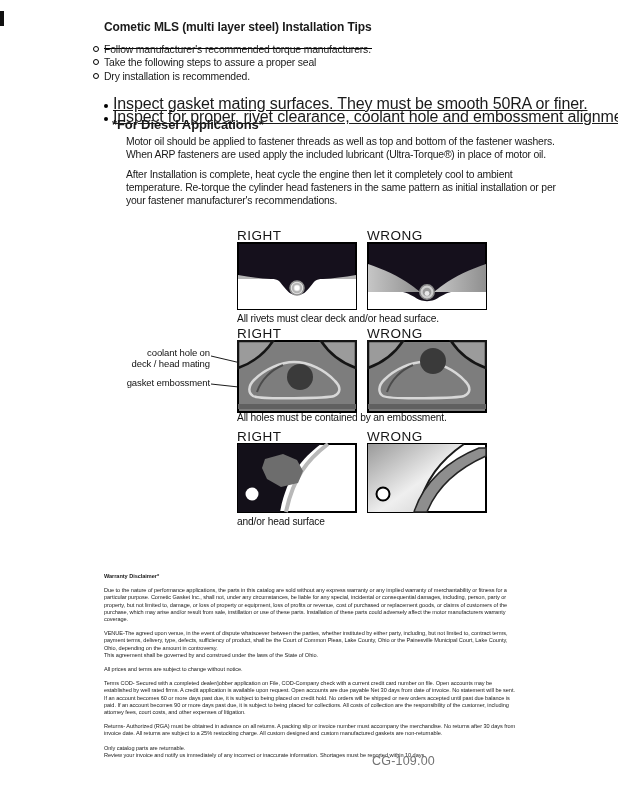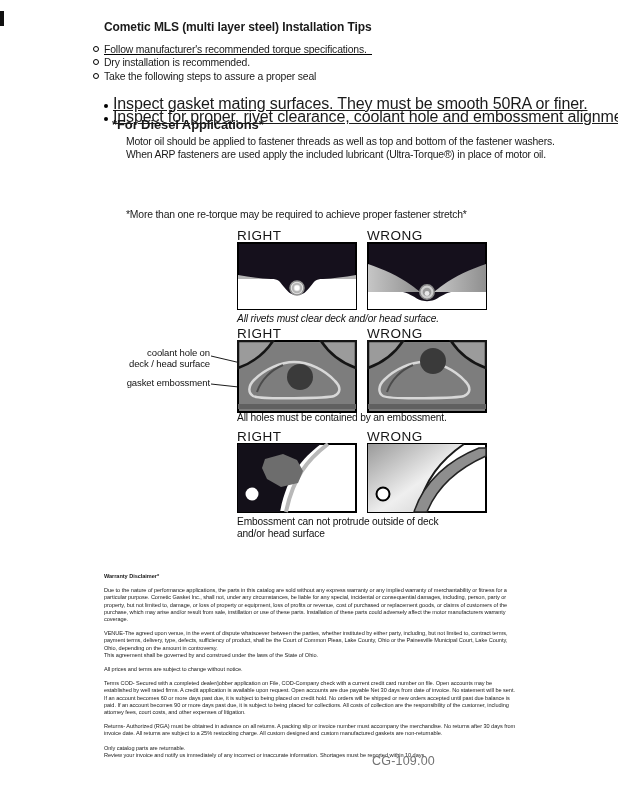--- a/index.html
+++ b/index.html
@@ -4,21 +4,21 @@
 <style>
   html,body{margin:0;padding:0;background:#e8e8e8;}
   .page{
     position:relative;width:618px;height:800px;background:#ffffff;
     font-family:"Liberation Sans", sans-serif;color:#1a1a1a;overflow:hidden;
     margin:0 auto;
   }
   .corner-mark{position:absolute;left:0;top:11px;width:4px;height:15px;background:#111;}
   .doc-title{
     position:absolute;left:104px;top:20px;font-size:12px;font-weight:bold;
-    letter-spacing:-0.1px;border-bottom:1.5px solid #000;padding-bottom:20px;white-space:nowrap;
+    letter-spacing:-0.1px;border-bottom:1.5px solid #000;padding-bottom:14px;white-space:nowrap;
   }
   .bullets{position:absolute;left:93px;top:43px;font-size:10.4px;letter-spacing:-0.15px;line-height:13.4px;}
   .b-row{display:flex;align-items:baseline;white-space:nowrap;}
   .b-open{width:4px;height:4px;border:1px solid #000;border-radius:50%;display:inline-block;margin-right:5px;position:relative;top:-1px;flex:0 0 auto;}
   .sub-bullets{position:absolute;left:104px;top:97px;font-size:16px;letter-spacing:-0.15px;line-height:13.4px;text-decoration:underline;}
   .b-fill{width:4px;height:4px;background:#000;border-radius:50%;display:inline-block;margin-right:5px;position:relative;top:-1px;flex:0 0 auto;}
   .diesel-head{position:absolute;left:112px;top:117px;font-size:13px;font-weight:bold;letter-spacing:-0.1px;}
   .para{position:absolute;left:126px;width:438px;font-size:10.4px;letter-spacing:-0.2px;line-height:13.2px;}
   .p1{top:135px;} .p2{top:168px;} .p3{top:208px;}
 
@@ -39,46 +39,46 @@
 
 <div class="page">
 
   <div class="corner-mark"></div>
 
   <div class="doc-title">Cometic MLS (multi layer steel) Installation Tips</div>
 
   <div class="bullets">
     <div class="b-row">
         <span class="b-open"></span>
-        <span>Follow manufacturer's recommended torque specifications.</span>
+        <span>Follow manufacturer's recommended torque manufacturers.</span>
+      </div>
+    <div class="b-row">
+        <span class="b-open"></span>
+        <span>Take the following steps to assure a proper seal</span>
       </div>
     <div class="b-row">
         <span class="b-open"></span>
         <span>Dry installation is recommended.</span>
-      </div>
-    <div class="b-row">
-        <span class="b-open"></span>
-        <span>Take the following steps to assure a proper seal</span>
       </div>
   </div>
 
   <div class="sub-bullets">
     <div class="b-row">
         <span class="b-fill"></span>
         <span>Inspect gasket mating surfaces.  They must be smooth 50RA or finer.</span>
       </div>
     <div class="b-row">
         <span class="b-fill"></span>
         <span>Inspect for proper, rivet clearance, coolant hole and embossment alignments as shown below.</span>
       </div>
   </div>
 
   <div class="diesel-head">*For Diesel Applications*</div>
   <div class="para p1">Motor oil should be applied to fastener threads as well as top and bottom of the fastener washers. When ARP fasteners are used apply the included lubricant (Ultra-Torque®) in place of motor oil.</div>
-  <div class="para p3">*More than one re-torque may be required to achieve proper fastener stretch*</div>
+  <div class="para p2">After Installation is complete, heat cycle the engine then let it completely cool to ambient temperature. Re-torque the cylinder head fasteners in the same pattern as initial installation or per your fastener manufacturer's recommendations.</div>
 
   <div class="dg-label" style="left:237px;top:228px;">RIGHT</div>
   <div class="dg-label" style="left:367px;top:228px;">WRONG</div>
 
   <svg class="dg-box" style="left:237px;top:242px;" width="120" height="68" viewBox="0 0 120 68">
     <rect x="1" y="1" width="118" height="66" fill="#15101c" stroke="#000" stroke-width="2"></rect>
     <path d="M1,37 L34,37 C42,37 42,39 47,45 C51,50 54,53 60,53 C66,53 69,50 73,45 C78,39 78,37 86,37 L119,37 L119,67 L1,67 Z" fill="#ffffff"></path>
     <path d="M1,33 C13,35 24,36.5 34,37 L1,37 Z" fill="#b5b5b5"></path>
     <path d="M119,33 C107,35 96,36.5 86,37 L119,37 Z" fill="#b5b5b5"></path>
     <circle cx="60" cy="46" r="7" fill="#e2e2e2" stroke="#909090" stroke-width="1.5"></circle>
@@ -96,28 +96,28 @@
     <rect x="1" y="1" width="118" height="66" fill="#15101c" stroke="#000" stroke-width="2"></rect>
     <rect x="1" y="50" width="118" height="17" fill="#ffffff"></rect>
     <path d="M1,22 C16,27 32,34 44,43 C48,46 51,48 53,50 L1,50 Z" fill="url(#gw)"></path>
     <path d="M119,22 C104,27 88,34 76,43 C72,46 69,48 67,50 L119,50 Z" fill="url(#gw)"></path>
     <path d="M36,50 C44,52 48,56 53,58 C57,59.5 63,59.5 67,58 C72,56 76,52 84,50 Z" fill="#15101c"></path>
     <circle cx="60" cy="50" r="7.2" fill="#cfcfcf" stroke="#8a8a8a" stroke-width="1.5"></circle>
     <circle cx="60" cy="50" r="4.3" fill="#9a9a9a"></circle>
     <circle cx="60" cy="51.5" r="2.4" fill="#e9e9e9"></circle>
   </svg>
 
-  <div class="dg-caption" style="top:313px;font-style:italic;">All rivets must clear deck and/or head surface.</div>
+  <div class="dg-caption" style="top:313px;">All rivets must clear deck and/or head surface.</div>
 
   <div class="dg-label" style="left:237px;top:326px;">RIGHT</div>
   <div class="dg-label" style="left:367px;top:326px;">WRONG</div>
 
   <div class="side-label" style="left:110px;top:348px;width:100px;">
     <div>coolant hole on</div>
-    <div>deck / head surface</div>
+    <div>deck / head mating</div>
   </div>
   <div class="side-label" style="left:95px;top:378px;width:115px;">gasket embossment</div>
 
   <svg class="leader" width="100" height="44" viewBox="0 0 100 44">
     <line x1="5" y1="6" x2="90" y2="26" stroke="#000" stroke-width="0.9"></line>
     <line x1="5" y1="34" x2="51" y2="39" stroke="#000" stroke-width="0.9"></line>
   </svg>
 
   <svg class="dg-box" style="left:237px;top:340px;" width="120" height="73" viewBox="0 0 120 73">
     <rect x="1" y="1" width="118" height="71" fill="#7d7d7d" stroke="#000" stroke-width="2"></rect>
@@ -161,21 +161,20 @@
       </linearGradient>
     </defs>
     <rect x="1" y="1" width="118" height="68" fill="#ffffff" stroke="#000" stroke-width="2"></rect>
     <path d="M1,1 L97,1 C74,17 58,36 50,69 L1,69 Z" fill="url(#g3)"></path>
     <path d="M97,1 C74,17 58,36 50,69" fill="none" stroke="#1a1a1a" stroke-width="2"></path>
     <path d="M119,13 C92,25 70,44 60,69 L47,69 C57,38 82,17 112,5 L119,5 Z" fill="#8e8e8e" stroke="#222" stroke-width="1.5"></path>
     <circle cx="16" cy="51" r="6.5" fill="#ffffff" stroke="#000" stroke-width="2"></circle>
   </svg>
 
   <div class="dg-caption" style="top:516px;width:230px;">
-    <div>Embossment can not protrude outside of deck</div>
     <div>and/or head surface</div>
   </div>
 
   <div class="disclaimer">
     <div class="dh">Warranty Disclaimer*</div>
     <div class="dp">Due to the nature of performance applications, the parts in this catalog are sold without any express warranty or any implied warranty of merchantability or fitness for a particular purpose.  Cometic Gasket Inc., shall not, under any circumstances, be liable for any special, incidental or consequential damages, including, person, party or property, but not limited to, damage, or loss of property or equipment, loss of profits or revenue, cost of purchased or replacement goods, or claims of customers of the purchase, which may arise and/or result from sale, instillation or use of these parts.  Installation of these parts could adversely affect the motor manufacturers warranty coverage.</div>
     <div class="dp dp-tight">VENUE-The agreed upon venue, in the event of dispute whatsoever between the parties, whether instituted by either party, including, but not limited to, contract terms, payment terms, delivery, type, defects, sufficiency of product, shall be the Court of Common Pleas, Lake County, Ohio or the Painesville Municipal Court, Lake County, Ohio, depending on the amount in controversy.</div>
     <div class="dp">This agreement shall be governed by and construed under the laws of the State of Ohio.</div>
     <div class="dp">All prices and terms are subject to change without notice.</div>
     <div class="dp">Terms COD- Secured with a completed dealer/jobber application on File, COD-Company check with a current credit card number on file.  Open accounts may be established by well rated firms.  A credit application is available upon request.  Open accounts are due payable Net 30 days from date of invoice.  No statement will be sent.  If an account becomes 60 or more days past due, it is subject to being placed on credit hold.  No orders will be shipped or new orders accepted until past due balance is paid.  If an account becomes 90 or more days past due, it is subject to being placed for collections.  All costs of collection are the responsibility of the customer, including attorney fees, court costs, and other expenses of litigation.</div>

